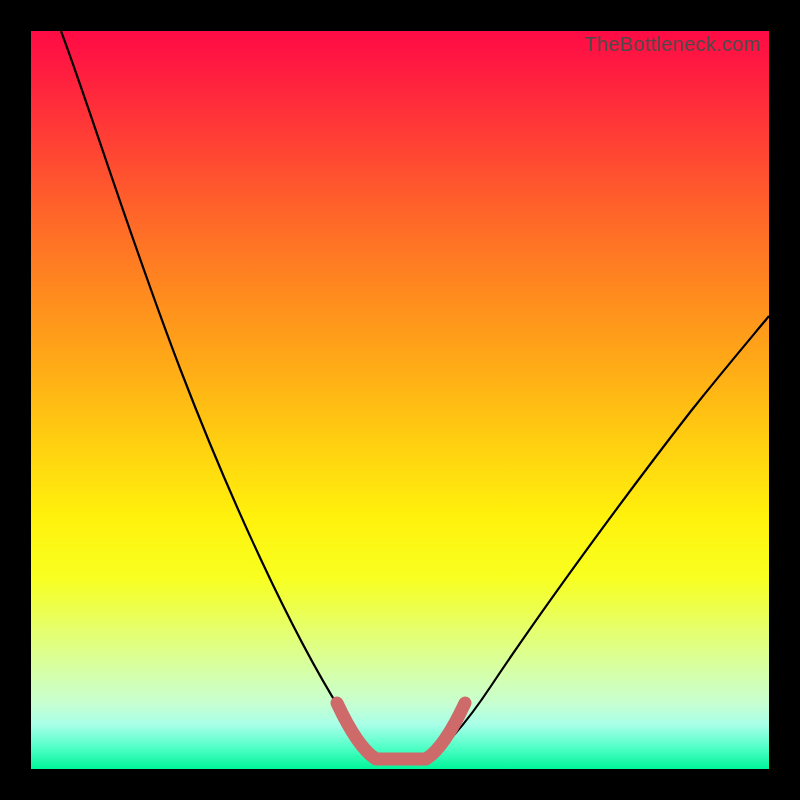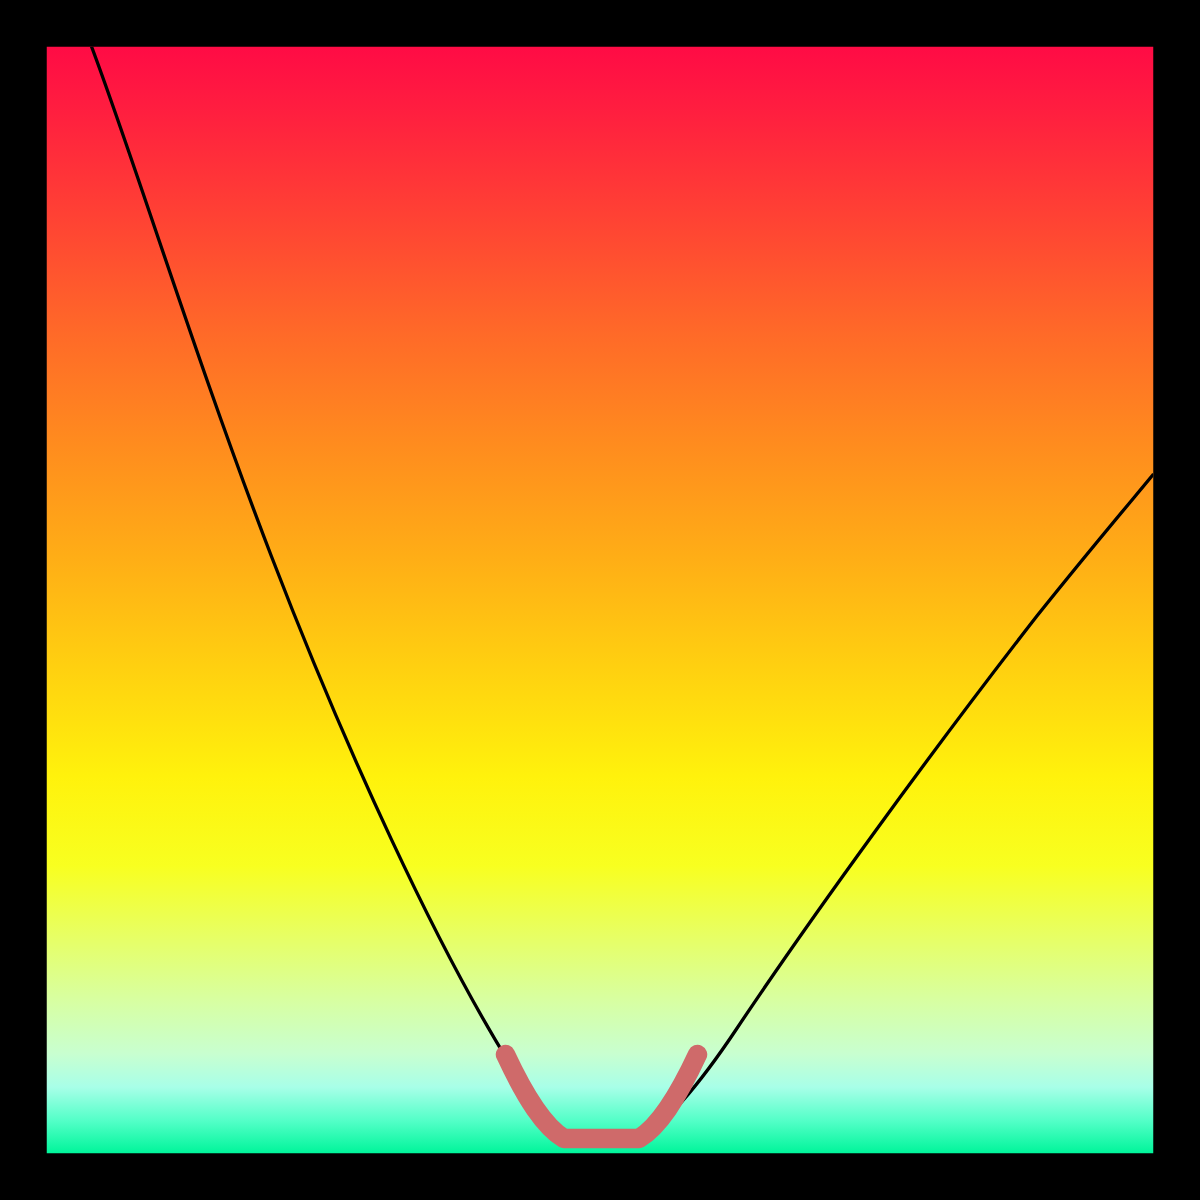--- a/index.html
+++ b/index.html
@@ -53,20 +53,21 @@
     width: 738px;
     height: 738px;
   }
 </style>
 </head>
 <body>
 
 <div class="frame">
   <div class="gradient"></div>
 
+  <div class="watermark">TheBottleneck.com</div>
 
   <svg class="curves" viewBox="0 0 738 738" preserveAspectRatio="none">
     <path d="M 30 0
              C 60 80, 100 210, 150 340
              C 200 470, 260 600, 310 680
              C 325 705, 335 720, 345 728
              L 395 728
              C 410 720, 430 700, 460 655
              C 510 580, 590 470, 660 380
              C 700 330, 730 295, 738 285" fill="none" stroke="#000" stroke-width="2.2"></path>

